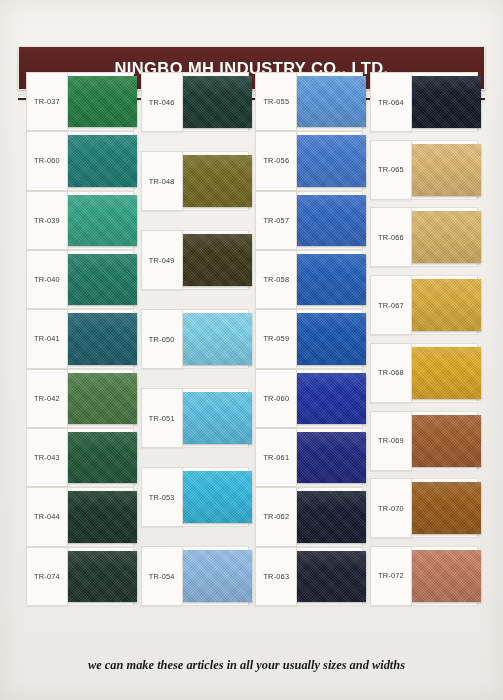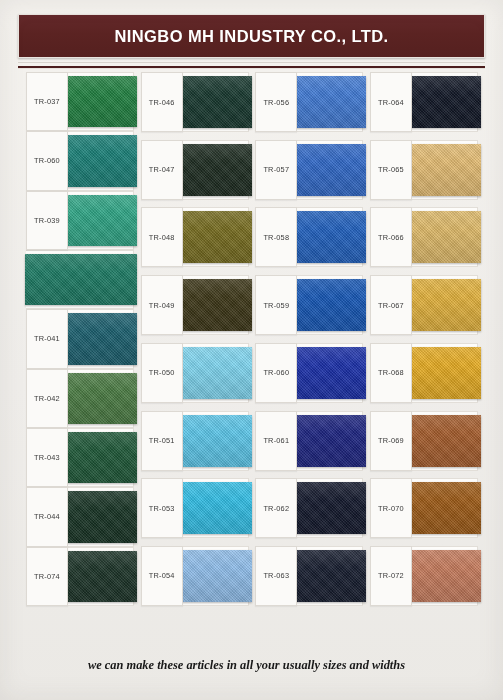--- a/index.html
+++ b/index.html
@@ -40,20 +40,21 @@
   }
   #banner {
     height: 44px;
     background: linear-gradient(180deg,#63282a 0%,#5b2322 45%,#55201f 100%);
     border: 1px solid #e8e4df;
     box-shadow: 0 1px 2px rgba(0,0,0,0.25);
     display: flex;
     align-items: center;
     justify-content: center;
     box-sizing: border-box;
+    margin-top: 32px;
   }
   #banner-title {
     color: #ffffff;
     font-size: 16.5px;
     font-weight: bold;
     letter-spacing: 0.4px;
     white-space: nowrap;
   }
   #rule-thick {
     margin-top: 4px;
@@ -183,20 +184,23 @@
         </div>
         <div class="row">
           <div class="label-cell">
             <span class="label-text">TR-039</span>
           </div>
           <div class="swatch-holder">
             <div class="swatch" style="background-color: rgb(47, 164, 133);"></div>
           </div>
         </div>
         <div class="row">
+          <div class="label-cell">
+            <span class="label-text">TR-040</span>
+          </div>
           <div class="swatch-holder">
             <div class="swatch" style="background-color: rgb(28, 122, 99);"></div>
           </div>
         </div>
         <div class="row">
           <div class="label-cell">
             <span class="label-text">TR-041</span>
           </div>
           <div class="swatch-holder">
             <div class="swatch" style="background-color: rgb(27, 95, 110);"></div>
@@ -239,28 +243,20 @@
         <div class="row">
           <div class="label-cell">
             <span class="label-text">TR-046</span>
           </div>
           <div class="swatch-holder">
             <div class="swatch" style="background-color: rgb(23, 56, 46);"></div>
           </div>
         </div>
         <div class="row">
           <div class="label-cell">
-            <span class="label-text">TR-047</span>
-          </div>
-          <div class="swatch-holder">
-            <div class="swatch" style="background-color: rgb(29, 44, 33);"></div>
-          </div>
-        </div>
-        <div class="row">
-          <div class="label-cell">
             <span class="label-text">TR-048</span>
           </div>
           <div class="swatch-holder">
             <div class="swatch" style="background-color: rgb(118, 108, 32);"></div>
           </div>
         </div>
         <div class="row">
           <div class="label-cell">
             <span class="label-text">TR-049</span>
           </div>
@@ -295,20 +291,28 @@
         <div class="row">
           <div class="label-cell">
             <span class="label-text">TR-054</span>
           </div>
           <div class="swatch-holder">
             <div class="swatch" style="background-color: rgb(143, 189, 233);"></div>
           </div>
         </div>
       </div>
       <div class="column">
+        <div class="row">
+          <div class="label-cell">
+            <span class="label-text">TR-055</span>
+          </div>
+          <div class="swatch-holder">
+            <div class="swatch" style="background-color: rgb(91, 154, 222);"></div>
+          </div>
+        </div>
         <div class="row">
           <div class="label-cell">
             <span class="label-text">TR-056</span>
           </div>
           <div class="swatch-holder">
             <div class="swatch" style="background-color: rgb(64, 121, 210);"></div>
           </div>
         </div>
         <div class="row">
           <div class="label-cell">

